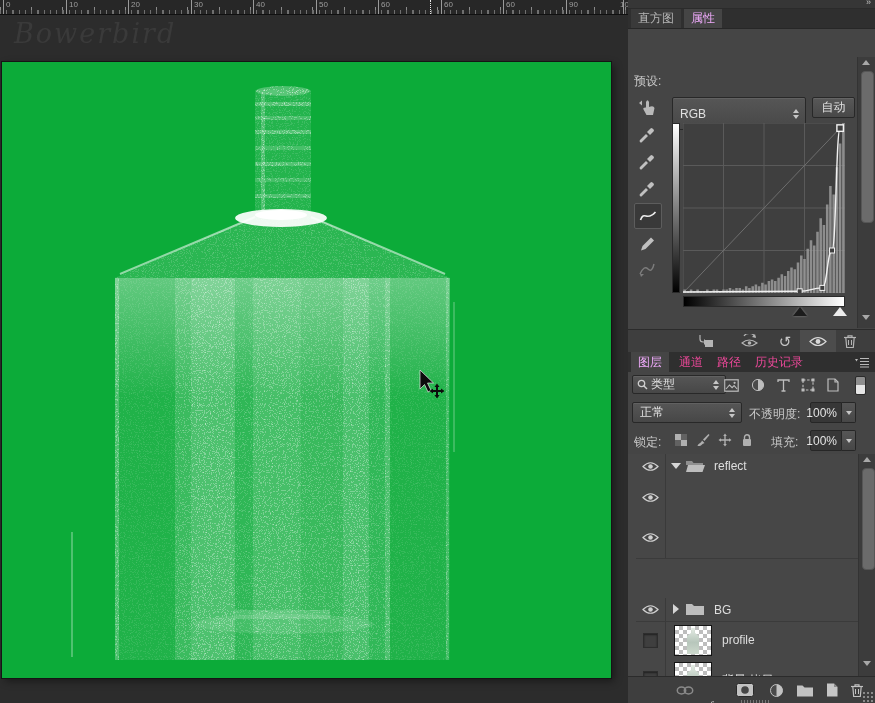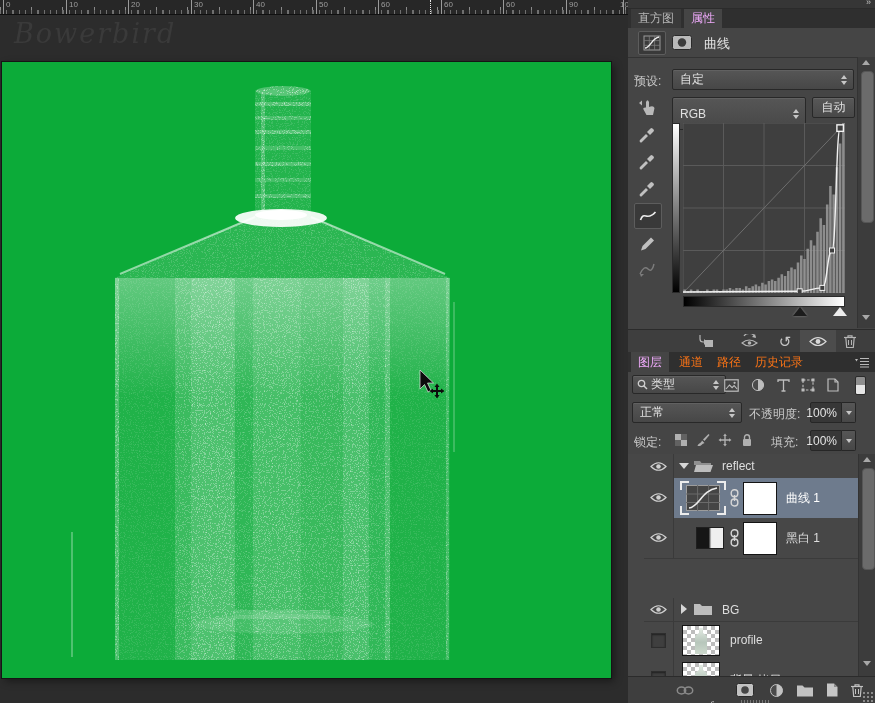--- a/index.html
+++ b/index.html
@@ -16,21 +16,21 @@
   .rtick{bottom:0;width:1px;height:14px;background:#9a9a9a}
   .rnum{top:0;font-size:8px;color:#9d9d9d;letter-spacing:0}
   #ruler-caret{top:0;height:14px;border-left:1px dotted #e8e8e8}
   #watermark{left:14px;top:18px;font-family:"DejaVu Serif",serif;font-style:italic;
     font-size:27px;color:#3a3a3a;letter-spacing:2px}
   #artboard{left:2px;top:62px;width:609px;height:616px;background:#0cab39;
     box-shadow:0 0 0 1px #151515,3px 3px 8px rgba(0,0,0,.45)}
   
   #panel{left:628px;top:0;width:247px;height:703px;background:#454545}
   .tabbar{left:0;width:247px;background:#2f2f2f;border-bottom:1px solid #272727}
-  .tab{position:absolute;top:0;height:100%;font-size:12px;color:#f97316;
+  .tab{position:absolute;top:0;height:100%;font-size:12px;color:#ec4899;
        display:flex;align-items:center;padding:0 7px;box-sizing:border-box}
   .tab.active{background:#454545;color:#f0abfc}
   .tab.semi{background:#3a3a3a;color:#b5b5b5}
   .lbl{font-size:12px;color:#c9c9c9;white-space:nowrap}
   .val{font-size:12px;color:#e3e3e3;white-space:nowrap}
   .dd{position:absolute;box-sizing:border-box;border:1px solid #282828;border-radius:2px;
       background:linear-gradient(#565656,#474747);box-shadow:inset 0 1px 0 rgba(255,255,255,.07);
       font-size:12px;color:#e0e0e0;display:flex;align-items:center;padding:0 18px 0 7px}
   .dar{position:absolute;right:5px;top:50%;margin-top:-5px;width:7px;height:10px}
   .dar i{position:absolute;left:0;width:0;height:0;border-left:3.5px solid transparent;border-right:3.5px solid transparent}
@@ -53,21 +53,21 @@
   .sarr.up{border-bottom:5px solid #a8a8a8}
   .sarr.dn{border-top:5px solid #a8a8a8}
   
   #grid-wrap{background:#3f3f3f}
   .grad-h{background:linear-gradient(90deg,#000,#fff);border:1px solid #2a2a2a}
   .grad-v{background:linear-gradient(0deg,#000,#fff);border:1px solid #2a2a2a}
   .tri{position:absolute;width:0;height:0;border-left:7px solid transparent;border-right:7px solid transparent}
   .tri.black{border-bottom:9px solid #1c1c1c;filter:drop-shadow(0 0 1px #888)}
   .tri.white{border-bottom:9px solid #ececec}
   
-  .lrow{position:absolute;left:16px;width:230px;border-bottom:1px solid #3b3b3b;background:#474747;overflow:hidden}
+  .lrow{position:absolute;left:8px;width:230px;border-bottom:1px solid #3b3b3b;background:#474747;overflow:hidden}
   .eyecell{position:absolute;left:0;top:0;bottom:0;width:29px;border-right:1px solid #3a3a3a;background:#474747}
   .rowc{position:absolute;left:30px;top:0;bottom:0;right:0}
   .lrow.sel .rowc{background:#6e7b8d}
   .lrow.sel .lname{color:#fff}
   .lname{position:absolute;font-size:12px;color:#dedede;top:50%;transform:translateY(-50%);white-space:nowrap}
   .ebox{position:absolute;left:7px;top:50%;margin-top:-7px;width:13px;height:13px;background:#3f3f3f;
         border:1px solid #2d2d2d;box-shadow:inset 0 1px 2px rgba(0,0,0,.5)}
   .twist-d{position:absolute;width:0;height:0;border-left:5px solid transparent;border-right:5px solid transparent;border-top:6px solid #d6d6d6}
   .twist-r{position:absolute;width:0;height:0;border-top:5px solid transparent;border-bottom:5px solid transparent;border-left:6px solid #d6d6d6}
   .checker{background-color:#fff;background-image:
@@ -198,48 +198,22 @@
 
   <div class="abs tabbar" style="top:9px;height:19px">
     <div class="tab semi" style="left:3px">
         <span>直方图</span>
       </div>
     <div class="tab active" style="left:56px">
         <span>属性</span>
       </div>
   </div>
 
-  <div class="abs" style="left:0;top:28px;width:247px;height:29px;background:#454545;border-bottom:1px solid #333">
-    <div class="ibtn pressed" style="left:10px;top:3px;width:26px;height:22px">
-      <svg width="18" height="16" viewBox="0 0 18 16">
-        <rect x="1" y="1" width="16" height="14" fill="#3a3a3a" stroke="#9a9a9a" stroke-width="1"></rect>
-        <line x1="6.3" y1="1" x2="6.3" y2="15" stroke="#7c7c7c" stroke-width="0.8"></line>
-        <line x1="11.6" y1="1" x2="11.6" y2="15" stroke="#7c7c7c" stroke-width="0.8"></line>
-        <line x1="1" y1="5.6" x2="17" y2="5.6" stroke="#7c7c7c" stroke-width="0.8"></line>
-        <line x1="1" y1="10.3" x2="17" y2="10.3" stroke="#7c7c7c" stroke-width="0.8"></line>
-        <path d="M2 13 C7 13 9 3 16 2" fill="none" stroke="#efefef" stroke-width="1.4"></path>
-      </svg>
-    </div>
-    <div class="ibtn" style="left:42px;top:4px;width:24px;height:20px">
-      <svg width="20" height="15" viewBox="0 0 20 15">
-        <rect x="0.5" y="0.5" width="19" height="14" rx="2" fill="#b9b9b9" stroke="#2a2a2a"></rect>
-        <circle cx="10" cy="7.5" r="4.2" fill="#3c3c3c"></circle>
-      </svg>
-    </div>
-    <span class="abs val" style="left:76px;top:7px;font-size:13px">曲线</span>
-  </div>
 
   <span class="abs lbl" style="left:6px;top:73px">预设:</span>
-  <div class="dd" style="left:44px;top:69px;width:182px;height:21px">
-    <span>自定</span>
-    <span class="dar">
-        <i class="u"></i>
-        <i class="d"></i>
-      </span>
-  </div>
 
   <div class="ibtn" style="left:6px;top:95px;width:28px;height:24px">
     <svg width="24" height="20" viewBox="0 0 24 20">
       <path d="M3 6 l3-2.5 v5z" fill="#b8b8b8"></path>
       <path d="M10 5 q1.5-3.5 3 0 l0 5 q4.5-2 5.5 1 l-1.5 7 h-6.5 l-3-5.5 q-1-2.2 2.5-2z" fill="#b8b8b8"></path>
     </svg>
   </div>
   <div class="dd" style="left:44px;top:97px;width:134px;height:33px">
     <span>RGB</span>
     <span class="dar">
@@ -496,62 +470,29 @@
       </div>
     </div>
 
     <div class="lrow sel" style="top:24px;height:40px">
       <div class="eyecell">
         <svg style="position:absolute;left:6px;top:14px" width="17" height="11" viewBox="0 0 18 11">
           <path d="M1 5.5 q8-8 16 0 q-8 8 -16 0z" fill="none" stroke="#cfcfcf" stroke-width="1.2"></path>
           <circle cx="9" cy="5.5" r="2.4" fill="#cfcfcf"></circle>
         </svg>
       </div>
-      <div class="rowc">
-        <span class="brk" style="left:6px;top:3px;width:46px;height:34px">
-          <i class="tl"></i>
-            <i class="tr"></i>
-            <i class="bl"></i>
-            <i class="br"></i>
-        </span>
-        <svg style="position:absolute;left:12px;top:7px" width="34" height="26" viewBox="0 0 34 26">
-          <rect x="0.5" y="0.5" width="33" height="25" fill="#454545" stroke="#9c9c9c"></rect>
-          <line x1="11.6" y1="0" x2="11.6" y2="26" stroke="#6b6b6b"></line>
-          <line x1="22.6" y1="0" x2="22.6" y2="26" stroke="#6b6b6b"></line>
-          <line x1="0" y1="9" x2="34" y2="9" stroke="#6b6b6b"></line>
-          <line x1="0" y1="17.5" x2="34" y2="17.5" stroke="#6b6b6b"></line>
-          <path d="M3 23 C13 22 16 5 31 3" fill="none" stroke="#ececec" stroke-width="1.6"></path>
-        </svg>
-        <svg style="position:absolute;left:56px;top:11px" width="9" height="18" viewBox="0 0 9 18">
-          <rect x="1.2" y="0.8" width="6.6" height="7" rx="3" fill="none" stroke="#d6d6d6" stroke-width="1.4"></rect>
-          <rect x="1.2" y="10" width="6.6" height="7" rx="3" fill="none" stroke="#d6d6d6" stroke-width="1.4"></rect>
-          <line x1="4.5" y1="6" x2="4.5" y2="12" stroke="#d6d6d6" stroke-width="1.4"></line>
-        </svg>
-        <span class="maskthumb" style="left:69px;top:4px;width:32px;height:31px"></span>
-      <span class="lname" style="left:112px">曲线 1</span>
-      </div>
     </div>
 
     <div class="lrow" style="top:64px;height:40px">
       <div class="eyecell">
         <svg style="position:absolute;left:6px;top:14px" width="17" height="11" viewBox="0 0 18 11">
           <path d="M1 5.5 q8-8 16 0 q-8 8 -16 0z" fill="none" stroke="#cfcfcf" stroke-width="1.2"></path>
           <circle cx="9" cy="5.5" r="2.4" fill="#cfcfcf"></circle>
         </svg>
       </div>
-      <div class="rowc">
-        <span class="bwthumb" style="left:22px;top:9px;width:26px;height:20px"></span>
-        <svg style="position:absolute;left:56px;top:11px" width="9" height="18" viewBox="0 0 9 18">
-          <rect x="1.2" y="0.8" width="6.6" height="7" rx="3" fill="none" stroke="#d6d6d6" stroke-width="1.4"></rect>
-          <rect x="1.2" y="10" width="6.6" height="7" rx="3" fill="none" stroke="#d6d6d6" stroke-width="1.4"></rect>
-          <line x1="4.5" y1="6" x2="4.5" y2="12" stroke="#d6d6d6" stroke-width="1.4"></line>
-        </svg>
-        <span class="maskthumb" style="left:69px;top:4px;width:32px;height:31px"></span>
-        <span class="lname" style="left:112px">黑白 1</span>
-      </div>
     </div>
 
 
     <div class="lrow" style="top:167px;height:38px">
       <div class="eyecell">
         <span class="ebox"></span>
       </div>
       <div class="rowc">
         <span class="checker abs" style="left:8px;top:4px;width:36px;height:29px">
           <span class="minibottle"></span>

